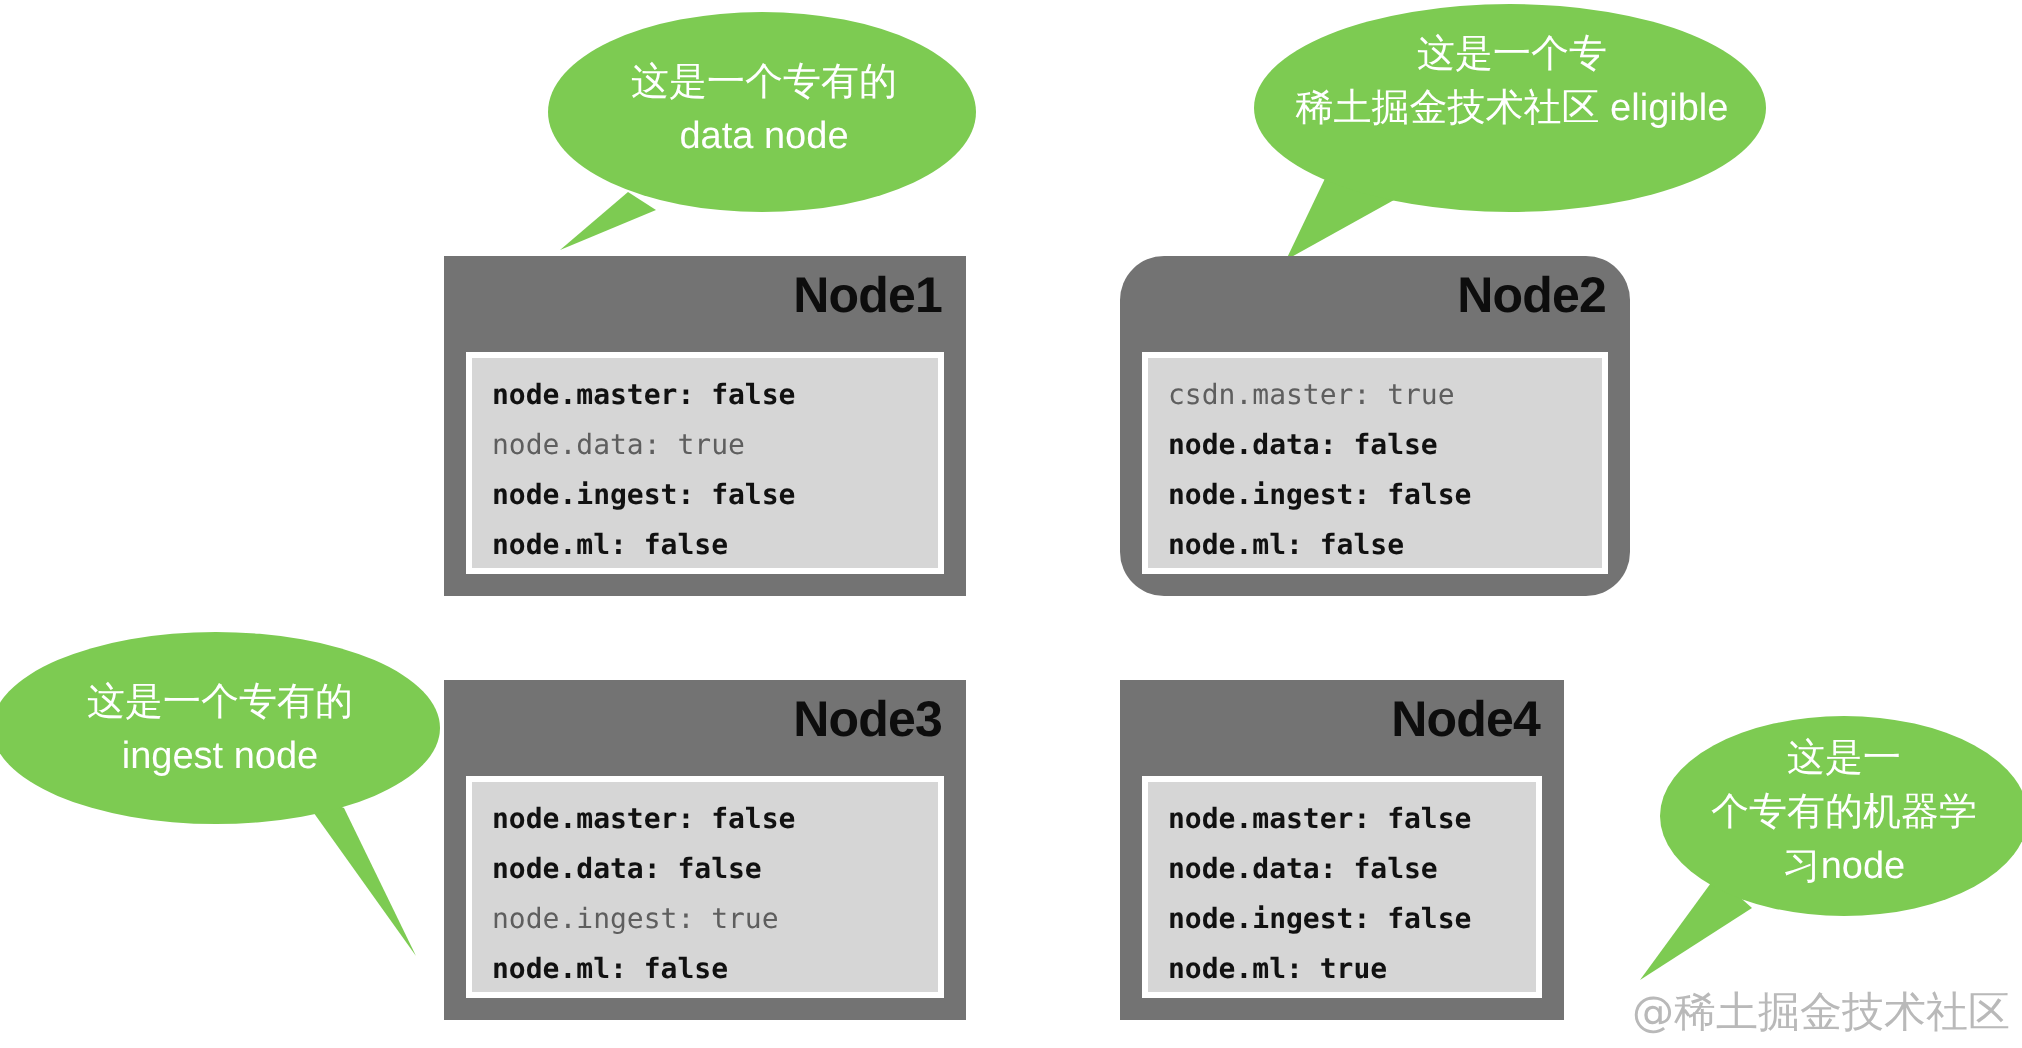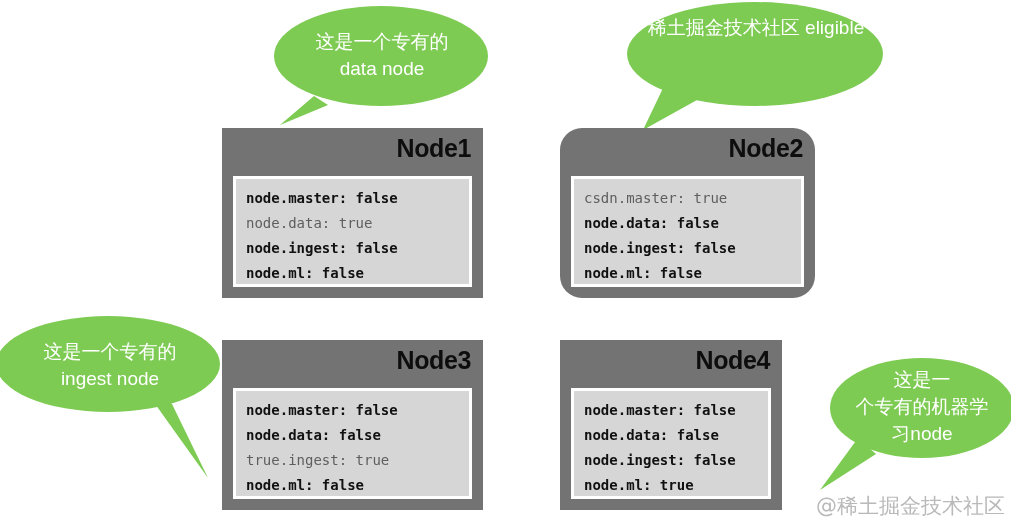--- a/index.html
+++ b/index.html
@@ -105,20 +105,21 @@
       <div>data node</div>
     </div>
   </div>
 
   <div class="bubble" style="left:625px;top:2px;width:262px;height:132px;">
     <svg width="262" height="132" viewBox="0 0 262 132">
       <path d="M 40 82 L 18 128 L 72 98 Z" fill="#7DCB52"></path>
       <ellipse cx="130" cy="52" rx="128" ry="52" fill="#7DCB52"></ellipse>
     </svg>
     <div class="bubble-text" style="top:12px;">
+      <div>这是一个专</div>
       <div>稀土掘金技术社区 eligible</div>
     </div>
   </div>
 
   <div class="bubble" style="left:-4px;top:316px;width:228px;height:164px;">
     <svg width="228" height="164" viewBox="0 0 228 164">
       <path d="M 152 78 L 212 162 L 176 88 Z" fill="#7DCB52"></path>
       <ellipse cx="112" cy="48" rx="112" ry="48" fill="#7DCB52"></ellipse>
     </svg>
     <div class="bubble-text" style="top:22px;">
@@ -157,21 +158,21 @@
       <div class="cfg-line bold">node.ingest: false</div>
       <div class="cfg-line bold">node.ml: false</div>
     </div>
   </div>
 
   <div class="node-box" style="left:222px;top:340px;width:261px;height:170px;">
     <div class="node-title">Node3</div>
     <div class="node-panel">
       <div class="cfg-line bold">node.master: false</div>
       <div class="cfg-line bold">node.data: false</div>
-      <div class="cfg-line dim">true.ingest: true</div>
+      <div class="cfg-line dim">node.ingest: true</div>
       <div class="cfg-line bold">node.ml: false</div>
     </div>
   </div>
 
   <div class="node-box" style="left:560px;top:340px;width:222px;height:170px;">
     <div class="node-title">Node4</div>
     <div class="node-panel">
       <div class="cfg-line bold">node.master: false</div>
       <div class="cfg-line bold">node.data: false</div>
       <div class="cfg-line bold">node.ingest: false</div>

